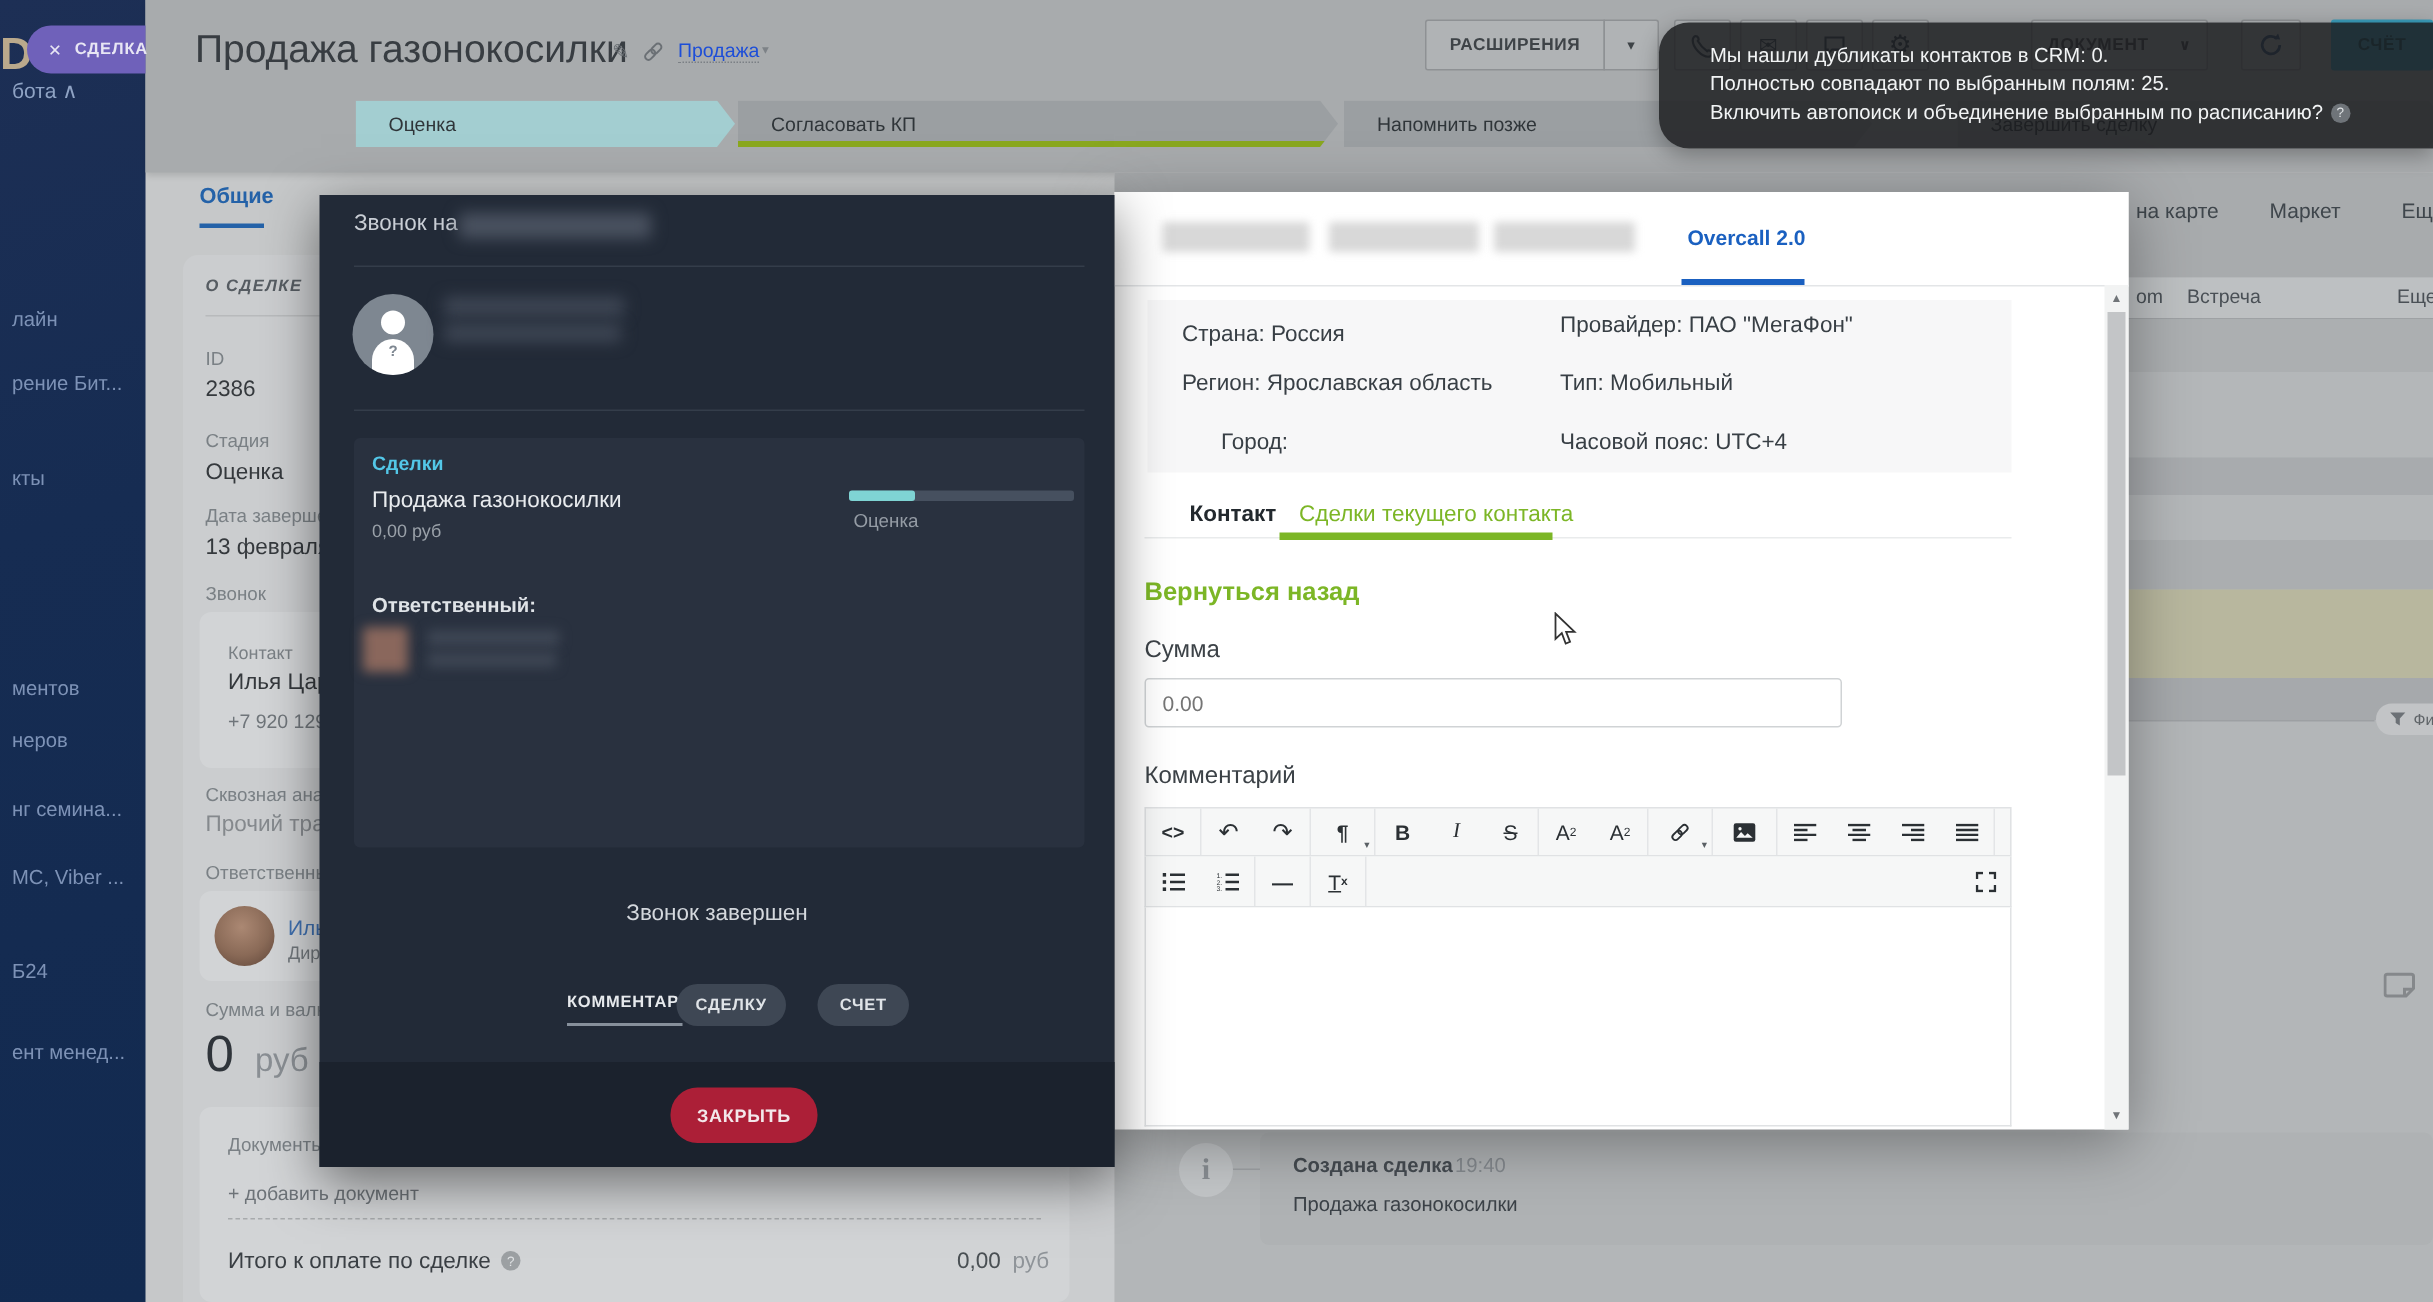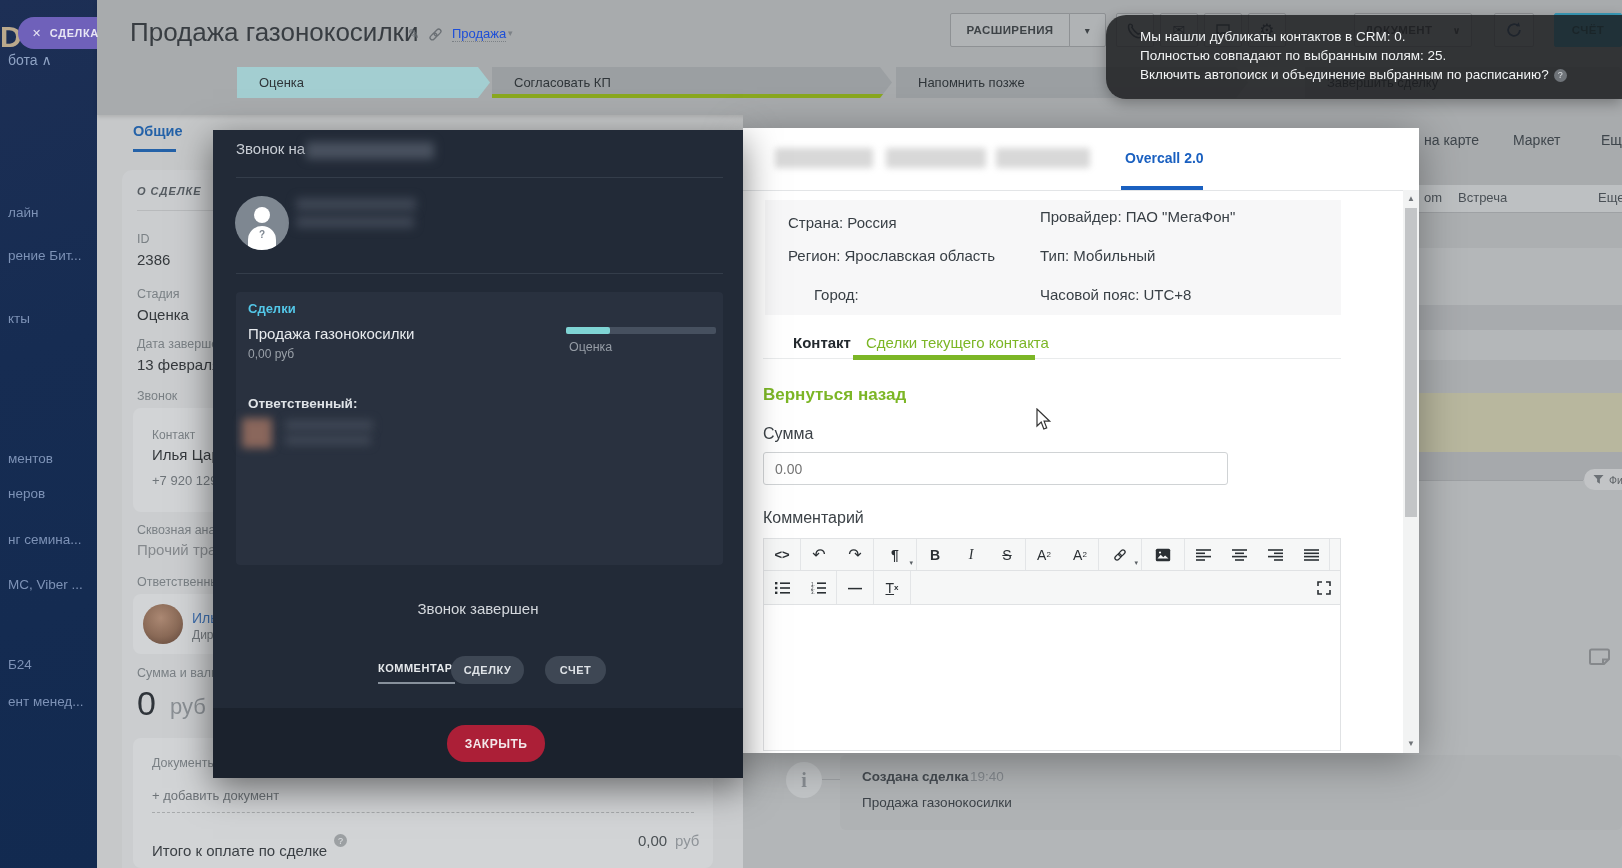--- a/index.html
+++ b/index.html
@@ -63,21 +63,21 @@
   <div class="abs" id="sidebar">
     <div class="abs" style="left:0;top:20px;font-size:30px;font-weight:bold;color:#baa98c;">D</div>
     <div class="abs sb-item" style="top:52px;font-size:14px;color:#8fa3c4;">бота ∧</div>
     <div class="abs sb-item" style="top:205px;">лайн</div>
     <div class="abs sb-item" style="top:248px;">рение Бит...</div>
     <div class="abs sb-item" style="top:311px;">кты</div>
     <div class="abs sb-item" style="top:451px;">ментов</div>
     <div class="abs sb-item" style="top:486px;">неров</div>
     <div class="abs sb-item" style="top:532px;">нг семина...</div>
     <div class="abs sb-item" style="top:577px;">МС, Viber ...</div>
-    <div class="abs sb-item" style="top:657px;">Б24</div>
+    <div class="abs sb-item" style="top:640px;">Б24</div>
     <div class="abs sb-item" style="top:694px;">ент менед...</div>
   </div>
 
   <div class="abs" id="header-band"></div>
 
   <div class="abs" id="page-title">Продажа газонокосилки</div>
   <span class="abs title-ico" style="left:408px;top:26px;">✎</span>
   <span class="abs" style="left:428px;top:27px;">
     <svg width="15" height="15" viewBox="0 0 16 16">
         <g transform="rotate(-45 8 8)" fill="none" stroke="#6b7075" stroke-width="1.4">
@@ -176,21 +176,21 @@
   </div>
 
   <div class="abs lbl" style="left:137px;top:666px;">Сумма и валют</div>
   <div class="abs" style="left:137px;top:684px;font-size:34px;color:#2f343a;">0</div>
   <div class="abs" style="left:170px;top:694px;font-size:22px;color:#8a8f94;">руб</div>
 
   <div class="abs subcard" style="left:133px;top:738px;width:580px;height:130px;">
     <div class="abs lbl" style="left:19px;top:18px;">Документы</div>
     <div class="abs" style="left:19px;top:50px;font-size:13px;color:#6d7378;">+ добавить документ</div>
     <div class="abs" style="left:19px;top:74px;width:542px;border-top:1px dashed #a7aaac;"></div>
-    <div class="abs" style="left:19px;top:104px;font-size:15px;color:#3a3f44;">Итого к оплате по сделке</div>
+    <div class="abs" style="left:19px;top:94px;font-size:15px;color:#3a3f44;">Итого к оплате по сделке</div>
     <span class="abs qcirc" style="left:196px;top:96px;background:#9ca0a3;">?</span>
     <div class="abs" style="left:505px;top:94px;font-size:15px;color:#4a5054;">0,00</div>
     <div class="abs" style="left:542px;top:94px;font-size:15px;color:#8f9499;">руб</div>
   </div>
 
   <div class="abs" id="bg-right">
     <div class="band" style="top:0;height:70px;background:#a8abad;">
       <span class="abs bd-tab" style="left:681px;top:17px;">на карте</span>
       <span class="abs bd-tab" style="left:770px;top:17px;">Маркет</span>
       <span class="abs bd-tab" style="left:858px;top:17px;">Ещ</span>
@@ -238,21 +238,21 @@
       <div class="abs" style="left:382px;top:22px;font-size:14px;font-weight:bold;color:#1a60c0;">Overcall 2.0</div>
       <div class="abs" style="left:378px;top:58px;width:82px;height:4px;background:#1a60c0;"></div>
     </div>
 
     <div class="abs" style="left:22px;top:72px;width:576px;height:115px;background:#f7f7f8;">
       <span class="abs ov-txt" style="left:23px;top:14px;">Страна: Россия</span>
       <span class="abs ov-txt" style="left:275px;top:8px;">Провайдер: ПАО "МегаФон"</span>
       <span class="abs ov-txt" style="left:23px;top:47px;">Регион: Ярославская область</span>
       <span class="abs ov-txt" style="left:275px;top:47px;">Тип: Мобильный</span>
       <span class="abs ov-txt" style="left:23px;top:86px;margin-left:26px;">Город:</span>
-      <span class="abs ov-txt" style="left:275px;top:86px;">Часовой пояс: UTC+8</span>
+      <span class="abs ov-txt" style="left:275px;top:86px;">Часовой пояс: UTC+4</span>
     </div>
 
     <div class="abs" style="left:50px;top:206px;font-size:15px;font-weight:bold;color:#23292e;">Контакт</div>
     <div class="abs" style="left:123px;top:206px;font-size:15px;color:#7cb626;">Сделки текущего контакта</div>
     <div class="abs" style="left:20px;top:230px;width:578px;height:1px;background:#e9ebec;"></div>
     <div class="abs" style="left:110px;top:227px;width:182px;height:5px;background:#7cb626;"></div>
 
     <div class="abs" style="left:20px;top:257px;font-size:17px;font-weight:bold;color:#7cb626;">Вернуться назад</div>
 
     <div class="abs" style="left:20px;top:297px;font-size:16px;color:#3c4247;">Сумма</div>

